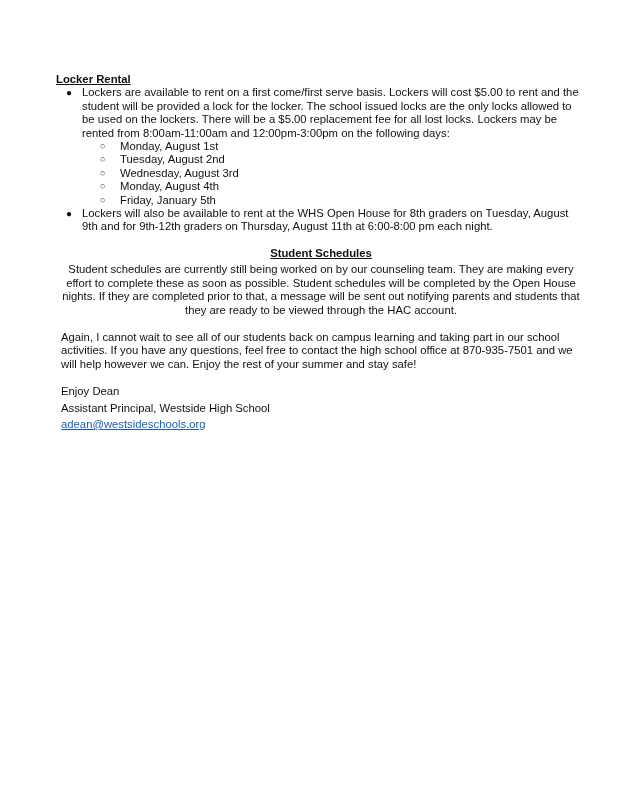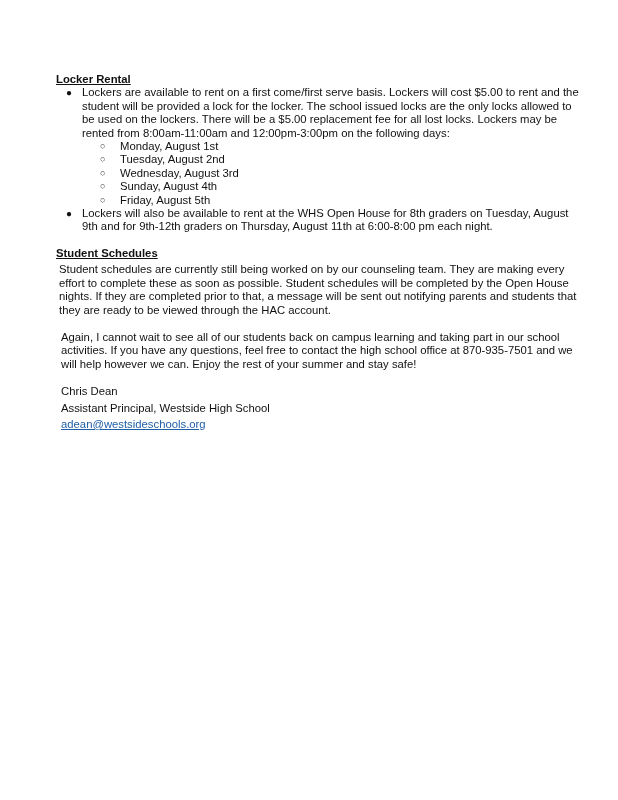--- a/index.html
+++ b/index.html
@@ -13,21 +13,21 @@
     ul.bullets { list-style: none; margin: 0; padding: 0; }
     ul.bullets > li { position: relative; padding-left: 26px; }
     ul.bullets > li .dot {
       position: absolute; left: 10px; top: 0; font-size: 10px;
     }
     ul.sub { list-style: none; margin: 0; padding: 0 0 0 0; }
     ul.sub > li { position: relative; padding-left: 38px; }
     ul.sub > li .circ {
       position: absolute; left: 18px; top: 0; font-size: 9px; color: #333;
     }
-    .block2 { margin-top: 13px; }
+    .block2 { margin-top: 13px; text-align: center; }
     .block3 { margin-top: 14px; padding-left: 2px; }
     .sig { margin-top: 14px; padding-left: 2px; }
     .sig2 { margin-top: 14px; padding-left: 2px; }
     a.mail { color: #1f5fa8; text-decoration: underline; }
     p { margin: 3px; }
   </style>
 </head>
 <body>
 
 <div class="page">
@@ -35,40 +35,40 @@
   <section>
     <p class="heading">Locker Rental</p>
     <ul class="bullets">
       <li>
         <span class="dot">●</span>
         <span>Lockers are available to rent on a first come/first serve basis. Lockers will cost $5.00 to rent and the student will be provided a lock for the locker. The school issued locks are the only locks allowed to be used on the lockers. There will be a $5.00 replacement fee for all lost locks. Lockers may be rented from 8:00am-11:00am and 12:00pm-3:00pm on the following days:</span>
         <ul class="sub">
           <li><span class="circ">○</span><span>Monday, August 1st</span></li>
           <li><span class="circ">○</span><span>Tuesday, August 2nd</span></li>
           <li><span class="circ">○</span><span>Wednesday, August 3rd</span></li>
-          <li><span class="circ">○</span><span>Sunday, August 4th</span></li>
-          <li><span class="circ">○</span><span>Friday, August 5th</span></li>
+          <li><span class="circ">○</span><span>Monday, August 4th</span></li>
+          <li><span class="circ">○</span><span>Friday, January 5th</span></li>
         </ul>
       </li>
       <li>
         <span class="dot">●</span>
         <span>Lockers will also be available to rent at the WHS Open House for 8th graders on Tuesday, August 9th and for 9th-12th graders on Thursday, August 11th at 6:00-8:00 pm each night.</span>
       </li>
     </ul>
   </section>
 
   <section class="block2">
     <p class="heading">Student Schedules</p>
     <p>Student schedules are currently still being worked on by our counseling team. They are making every effort to complete these as soon as possible. Student schedules will be completed by the Open House nights. If they are completed prior to that, a message will be sent out notifying parents and students that they are ready to be viewed through the HAC account.</p>
   </section>
 
   <section class="block3">
     <p>Again, I cannot wait to see all of our students back on campus learning and taking part in our school activities. If you have any questions, feel free to contact the high school office at 870-935-7501 and we will help however we can. Enjoy the rest of your summer and stay safe!</p>
   </section>
 
 
   <section class="sig2">
-    <p>Chris Dean</p>
+    <p>Enjoy Dean</p>
     <p>Assistant Principal, Westside High School</p>
     <p><a class="mail" title="adean@westsideschools.org">adean@westsideschools.org</a></p>
   </section>
 
 </div>
 
 </body></html>

